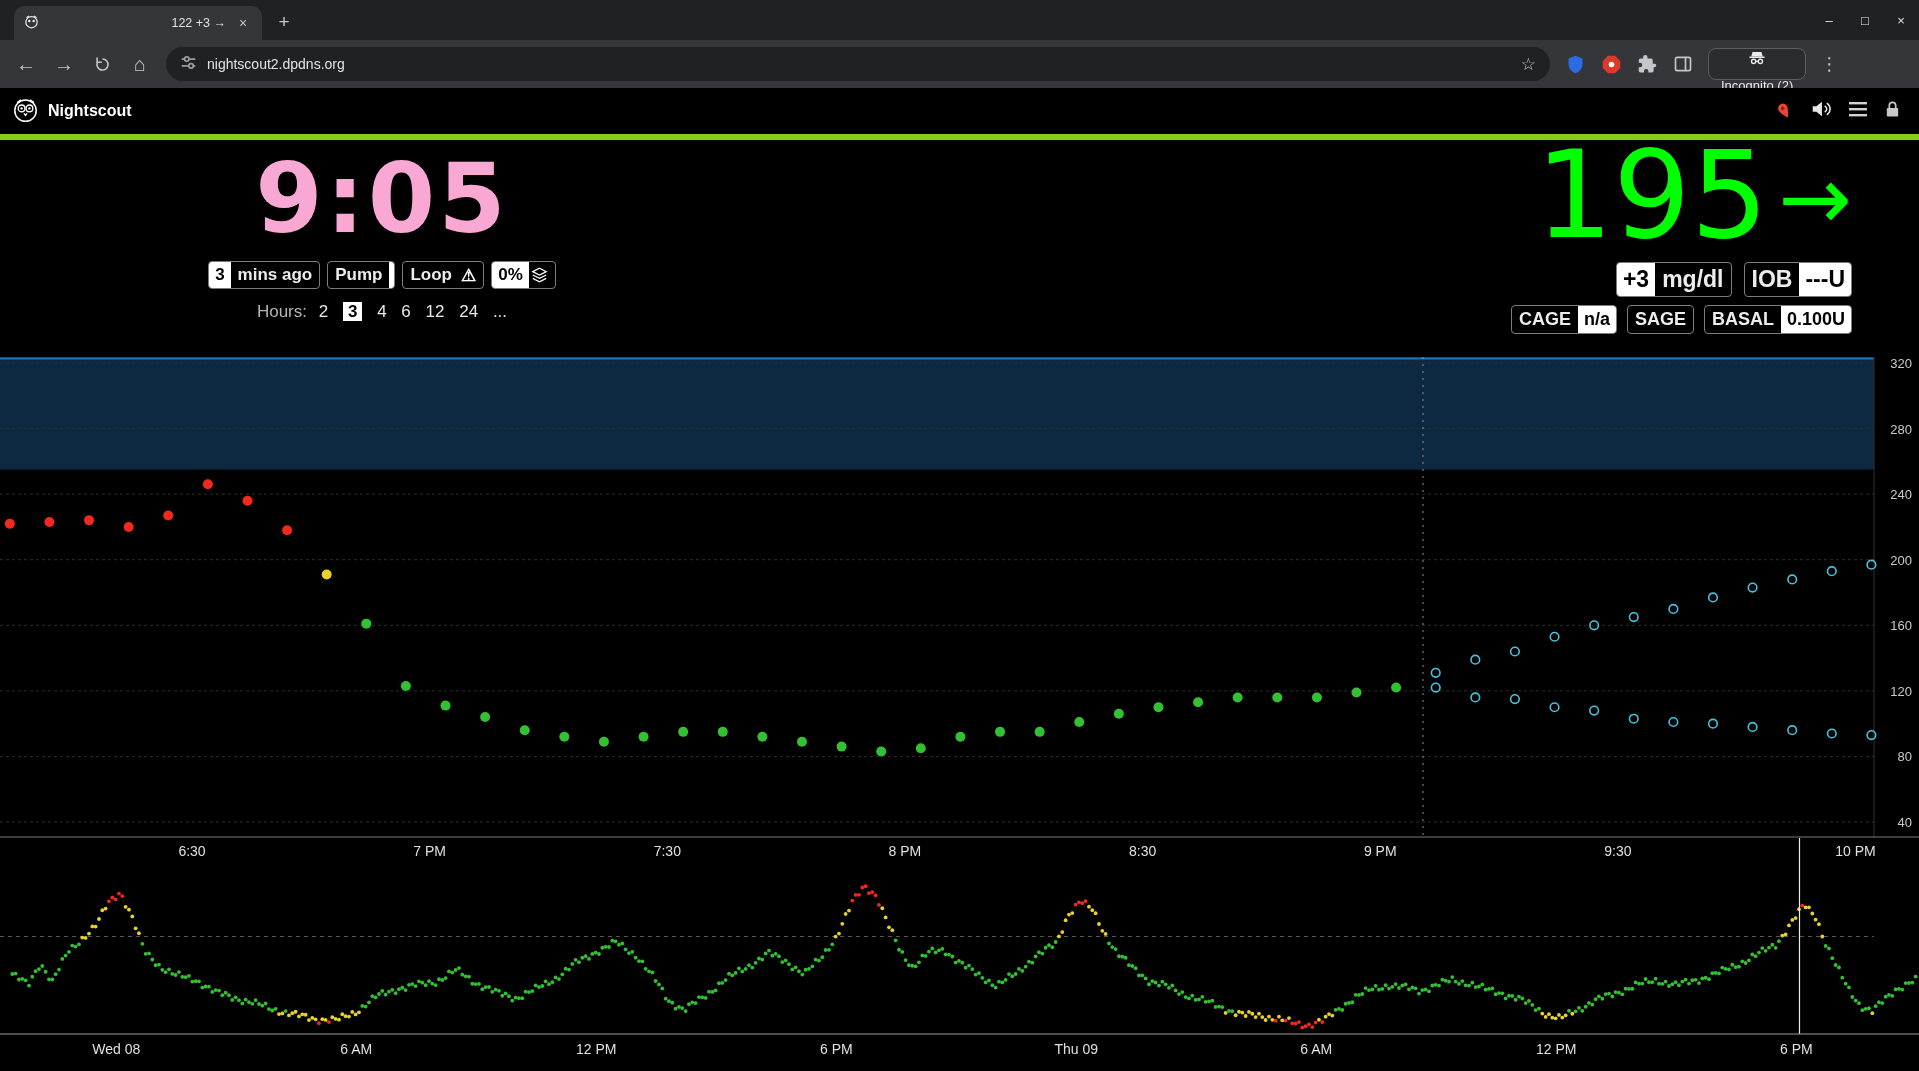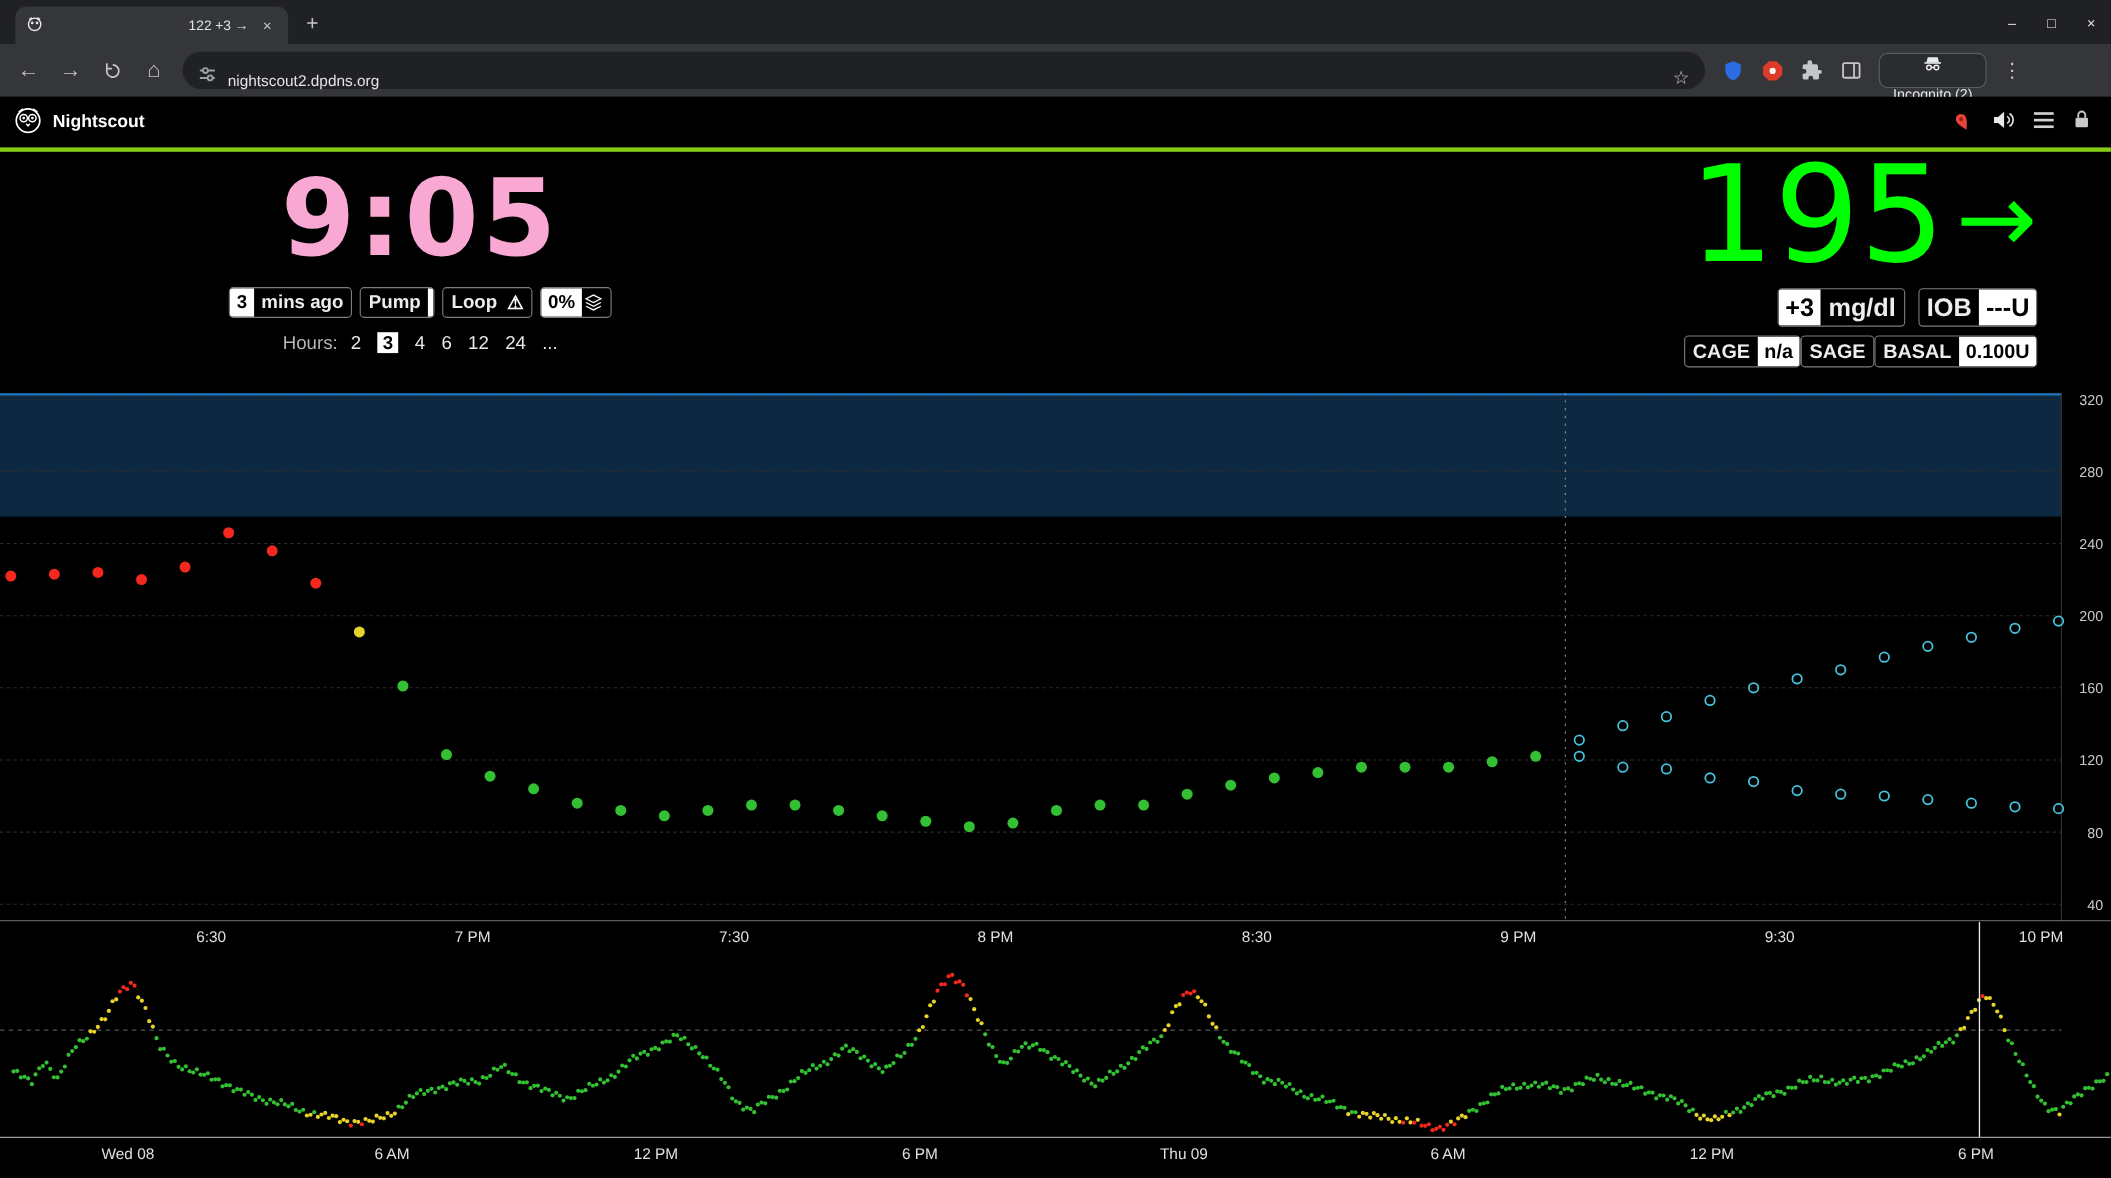--- a/index.html
+++ b/index.html
@@ -18,31 +18,31 @@
   .newtab{width:28px;height:28px;margin:0 0 4px 8px;display:flex;align-items:center;
           justify-content:center;color:#c6c6c6;font-size:19px;border-radius:50%;}
   .wincontrols{margin-left:auto;display:flex;height:40px;}
   .winbtn{width:36px;display:flex;align-items:center;justify-content:center;
           color:#e4e4e4;font-size:13px;}
   .toolbar{position:absolute;top:40px;left:0;right:0;height:48px;background:#35363a;
            display:flex;align-items:center;padding:0 8px;gap:2px;}
   .navbtn{width:36px;height:36px;display:flex;align-items:center;justify-content:center;
           color:#c6c6c6;font-size:20px;border-radius:50%;}
   .omnibox{width:1356px;height:34px;margin:0 6px;background:#202124;border-radius:17px;
-           display:flex;align-items:flex-end;padding:0 14px;gap:10px;}
+           display:flex;align-items:center;padding:0 14px;gap:10px;}
   .url{font-size:14px;color:#e3e3e3;flex:1;}
   .star{color:#c6c6c6;font-size:17px;}
   .extbtn{width:34px;height:34px;display:flex;align-items:center;justify-content:center;border-radius:50%;}
   .incog{height:30px;display:flex;align-items:center;gap:8px;background:#2b2c2f;
          border:1px solid #5a5d61;border-radius:8px;padding:0 12px;font-size:13px;color:#e8eaed;margin:0 6px;flex-direction:column;}
   .kebab{color:#c6c6c6;font-size:18px;width:30px;text-align:center;}
 
   
   .nsheader{position:absolute;top:88px;left:0;right:0;height:46px;background:#000;
-            display:flex;align-items:center;padding:0 12px;border-bottom:4px solid #84cc16;}
+            display:flex;align-items:center;padding:0 12px;border-bottom:6px solid #84cc16;}
   .nstitle{font-weight:bold;font-size:16px;color:#fff;margin-left:9px;}
   .nsicons{margin-left:auto;display:flex;align-items:center;gap:16px;padding-right:6px;}
 
   
   .leftcol{position:absolute;left:167px;top:150px;width:430px;text-align:center;}
   .clock{font-family:"DejaVu Sans",sans-serif;font-size:97px;line-height:1;
          color:#f9a8d4;letter-spacing:3px;font-weight:bold;}
   .pillrow{margin-top:14px;display:flex;justify-content:center;gap:7px;}
   .pill{display:inline-flex;align-items:stretch;border:1px solid #7d7d7d;border-radius:4px;
         overflow:hidden;font-weight:bold;background:#000;font-size:17px;}
@@ -54,21 +54,21 @@
   .hours span{color:#e8e8e8;margin:0 5px;}
   .hours span.active{background:#fff;color:#000;padding:0 5px;font-weight:bold;}
 
   .rightcol{position:absolute;right:67px;top:138px;text-align:right;}
   .bgrow{display:flex;align-items:center;justify-content:flex-end;
          color:#00ff00;font-family:"DejaVu Sans",sans-serif;}
   .bgnum{font-size:122px;line-height:.95;}
   .bgarrow{font-size:88px;margin-left:10px;margin-top:6px;}
   .rrow1{margin-top:8px;display:flex;justify-content:flex-end;gap:12px;}
   .rrow1 .pill{font-size:23px;}
-  .rrow2{margin-top:8px;display:flex;justify-content:space-between;}
+  .rrow2{margin-top:8px;display:flex;justify-content:space-between;gap:10px;}
   .rrow2 .pill{font-size:18px;}
 
   
   #mainChart{position:absolute;top:357px;left:0;}
   #lowerChart{position:absolute;top:838px;left:0;}
 </style>
 </head>
 <body>
 
 <div class="tabstrip">

